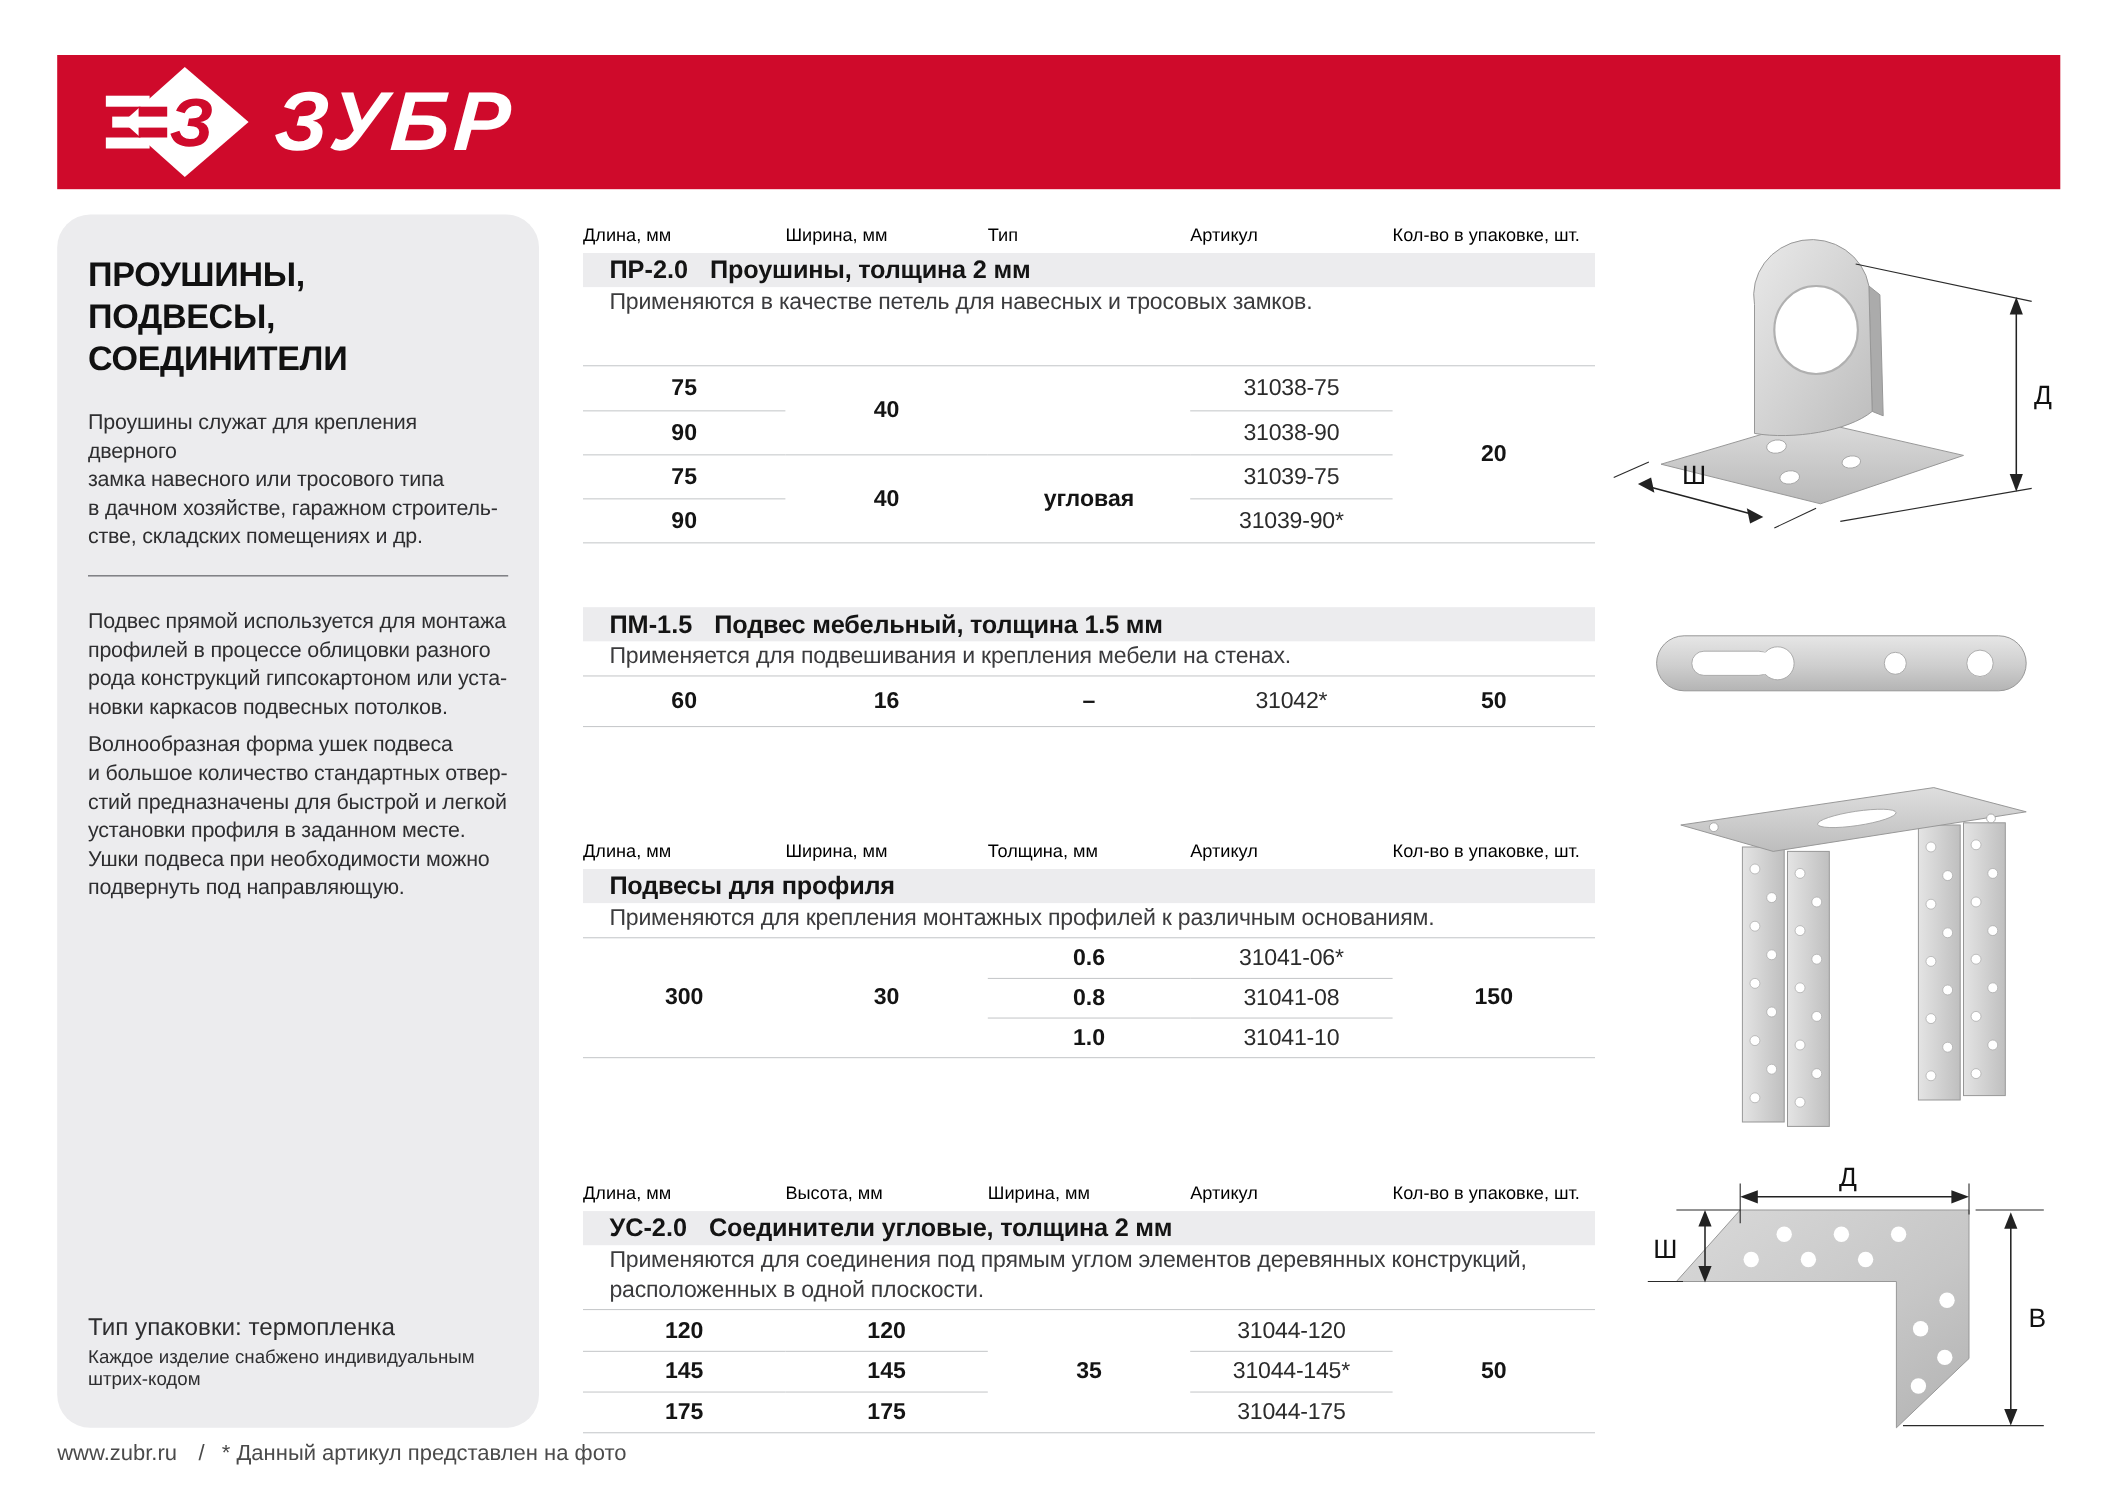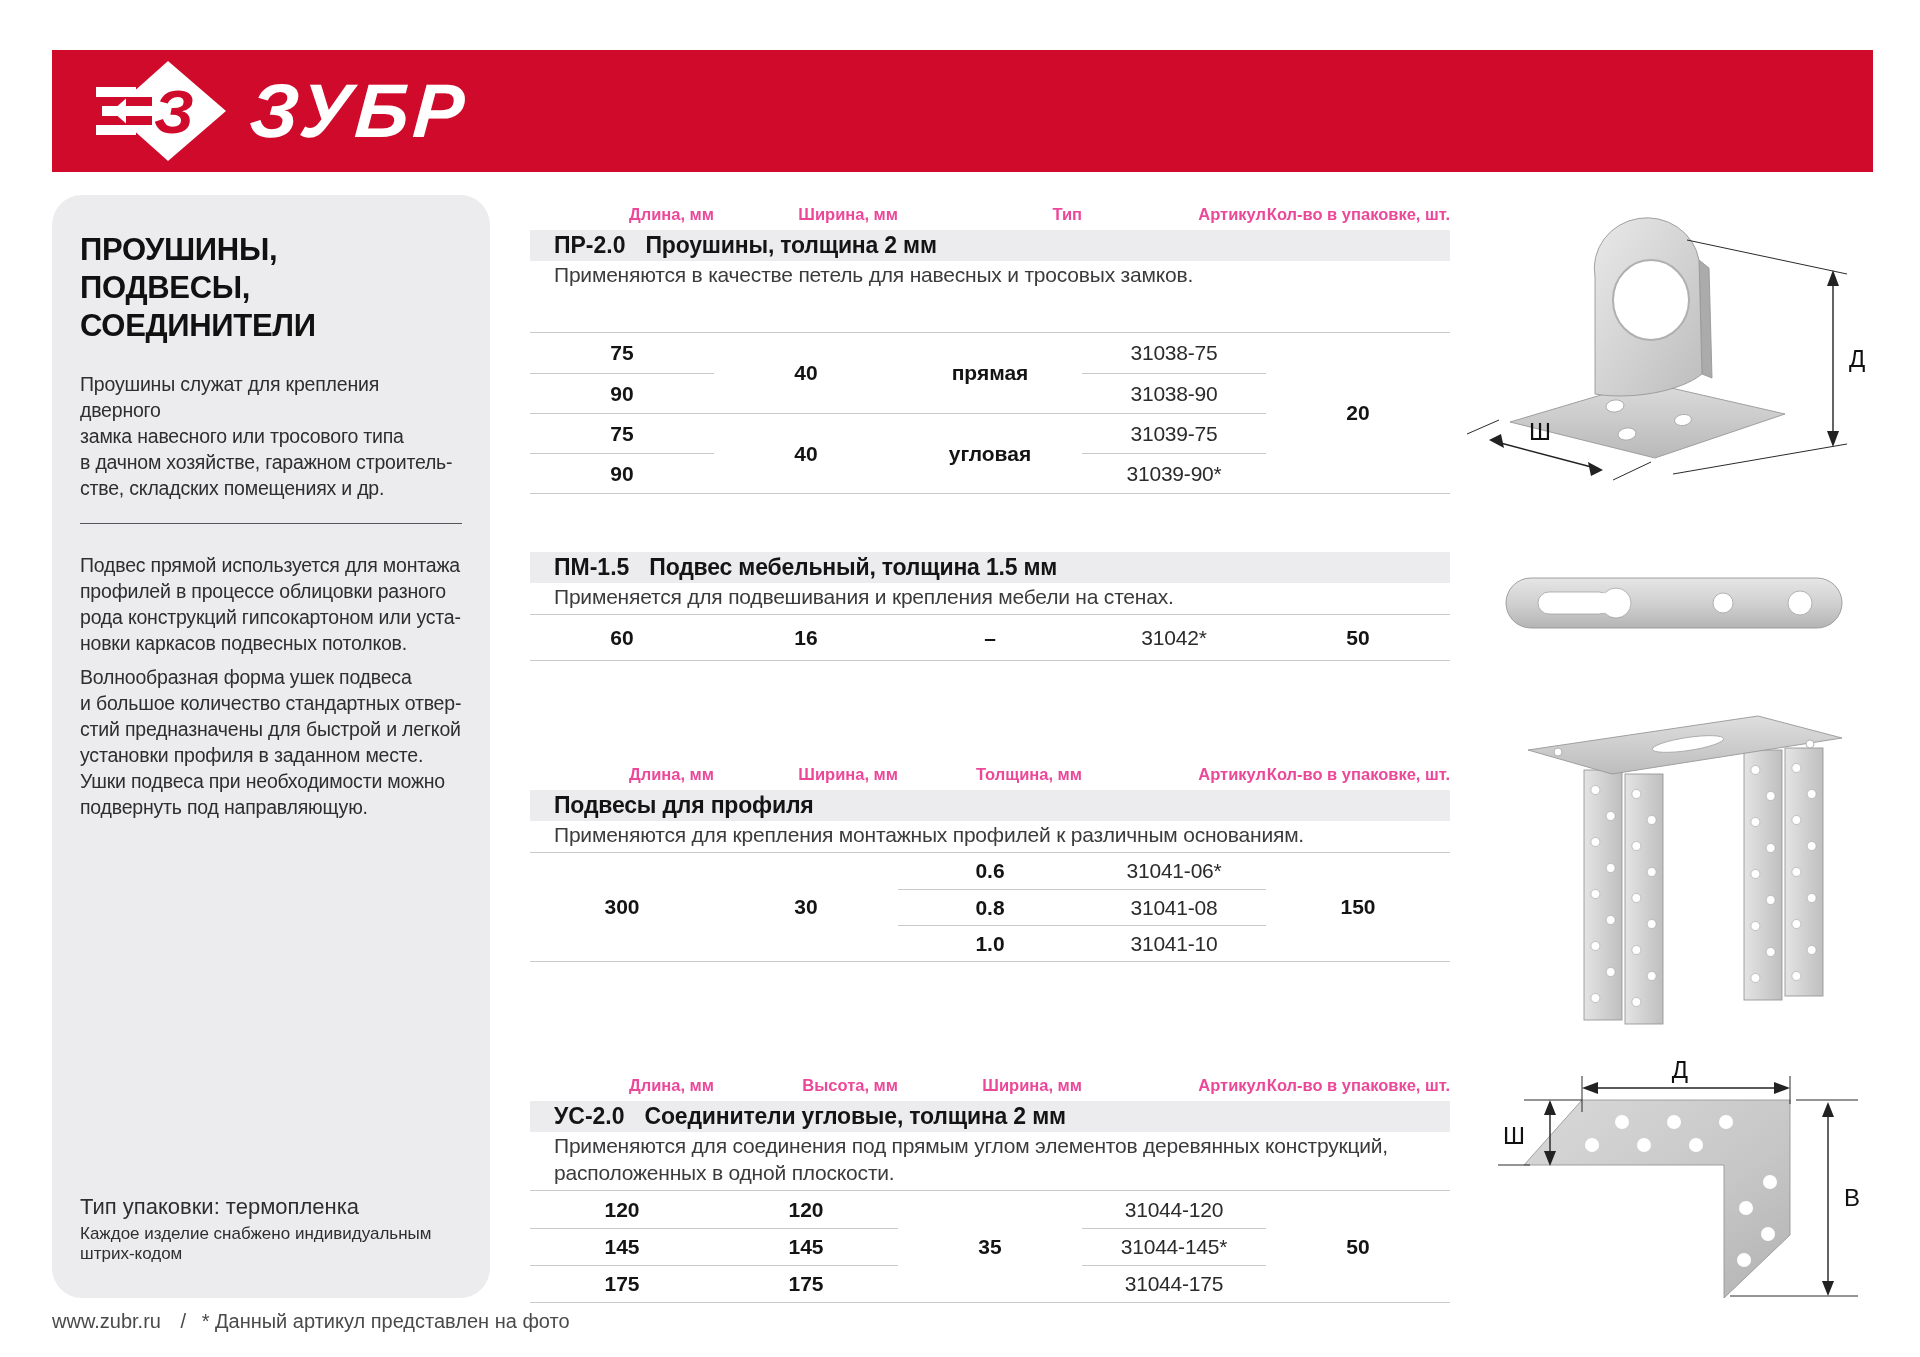--- a/index.html
+++ b/index.html
@@ -26,21 +26,21 @@
   .pack-note .n2{font-size:17px;}
 
   
   .footer{position:absolute;left:52px;top:1310px;font-size:20px;color:#4a4a4a;}
   .footer span{margin-right:14px;}
   .footer .site{color:#4a4a4a;text-decoration:none;}
 
   
   .grp{position:absolute;left:530px;width:920px;}
   .hdr{display:grid;grid-template-columns:repeat(5,184px);height:32px;align-items:center;}
-  .hcell{text-align:right;font-weight:bold;font-size:16.5px;color:#ec4899;white-space:nowrap;}
+  .hcell{text-align:left;font-weight:normal;font-size:16.5px;color:#000000;white-space:nowrap;}
   .band{height:31px;background:#ececee;display:flex;align-items:center;
         padding-left:24px;box-sizing:border-box;}
   .band .code{font-weight:bold;font-size:23px;margin-right:20px;}
   .band .ttl{font-weight:bold;font-size:23px;letter-spacing:-0.2px;}
   .desc{padding:0 0 4px 24px;font-size:21px;line-height:27px;color:#3b3b3d;
         white-space:pre-line;letter-spacing:-0.2px;}
   .g{display:grid;grid-template-columns:repeat(5,184px);
      border-top:1px solid #c8cacc;border-bottom:1px solid #c8cacc;}
   .rows40{grid-auto-rows:40px;margin-top:40px;} .rows45{grid-auto-rows:45px;}
   .rows36{grid-auto-rows:36px;} .rows37{grid-auto-rows:37px;}
@@ -116,21 +116,20 @@
     <span class="ttl">Проушины, толщина 2 мм</span>
   </div>
   <div class="desc">Применяются в качестве петель для навесных и тросовых замков.</div>
   <div class="g rows40">
     <div class="cell x1 y1">75</div>
     <div class="cell x1 y2 bt">90</div>
     <div class="cell x1 y3 bt">75</div>
     <div class="cell x1 y4 bt">90</div>
     <div class="cell x2 y12">40</div>
     <div class="cell x2 y34 bt">40</div>
-    <div class="cell x3 y12">прямая</div>
     <div class="cell x3 y34 bt">угловая</div>
     <div class="cell art x4 y1">31038-75</div>
     <div class="cell art x4 y2 bt">31038-90</div>
     <div class="cell art x4 y3 bt">31039-75</div>
     <div class="cell art x4 y4 bt">31039-90*</div>
     <div class="cell x5 y14">20</div>
   </div>
 </section>
 
 <section class="grp" style="top:552px;">

